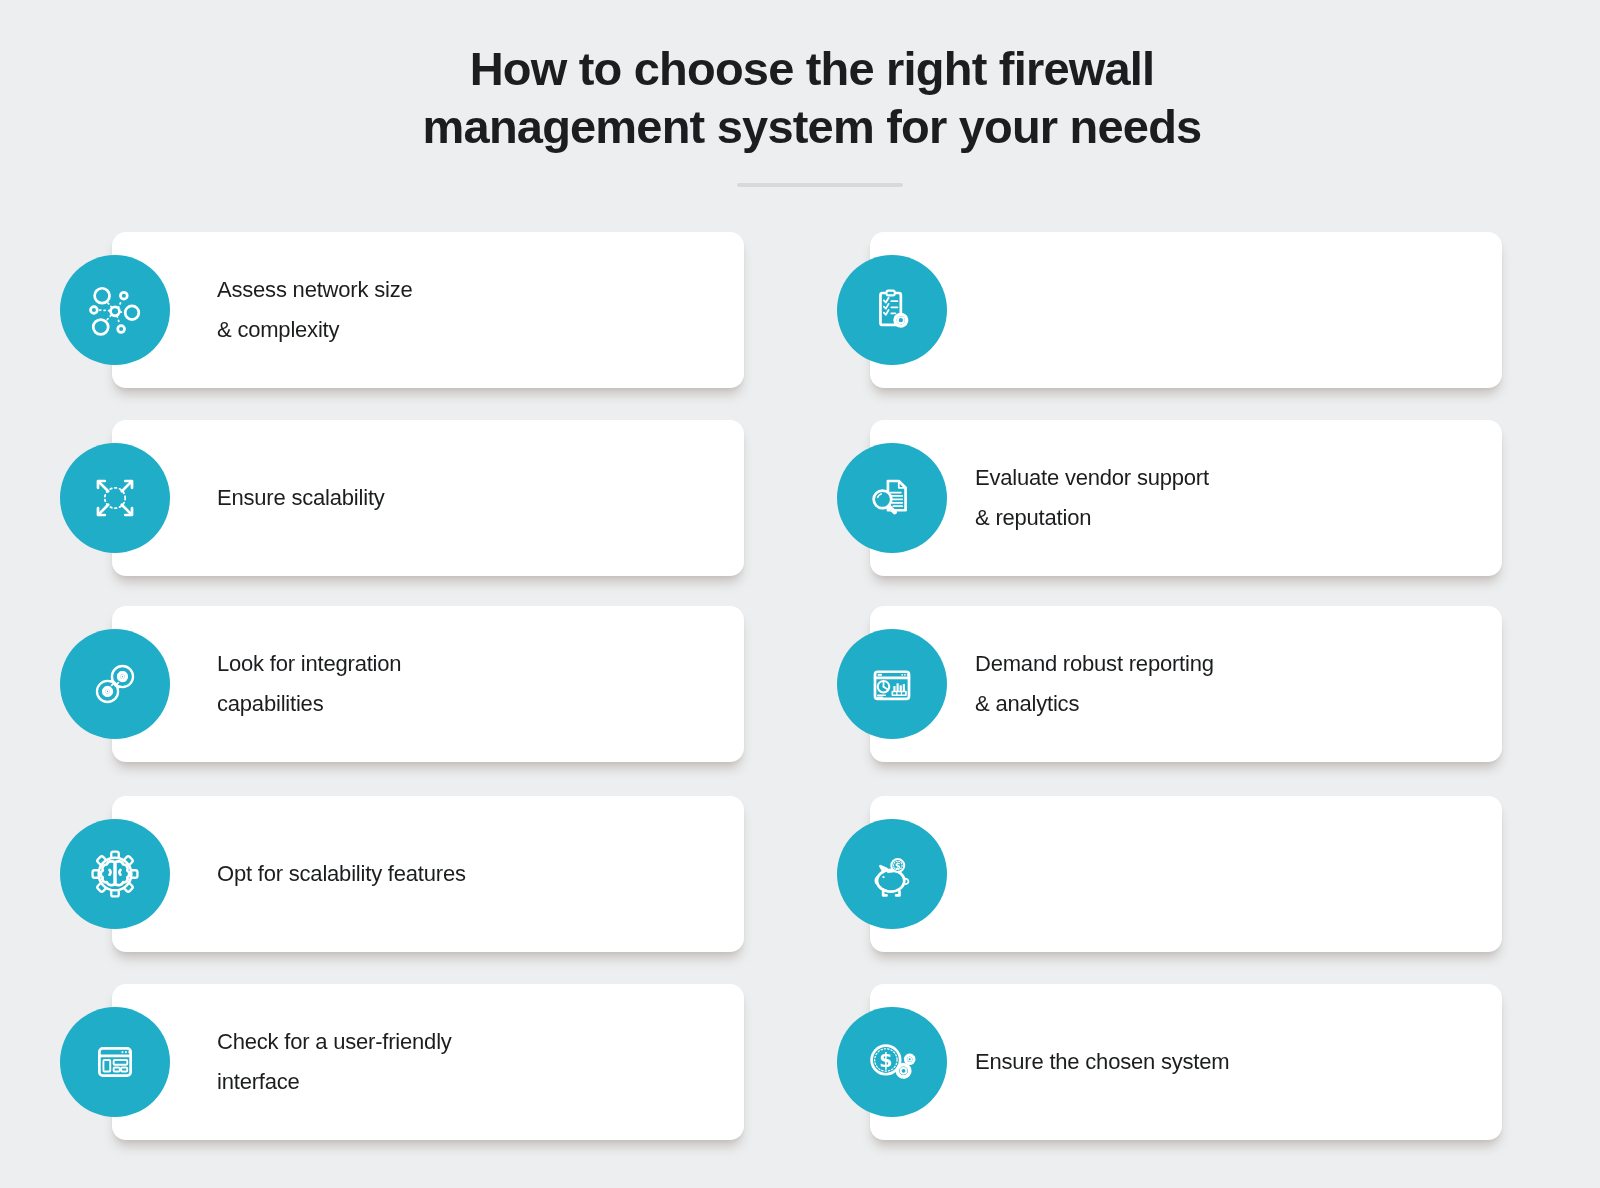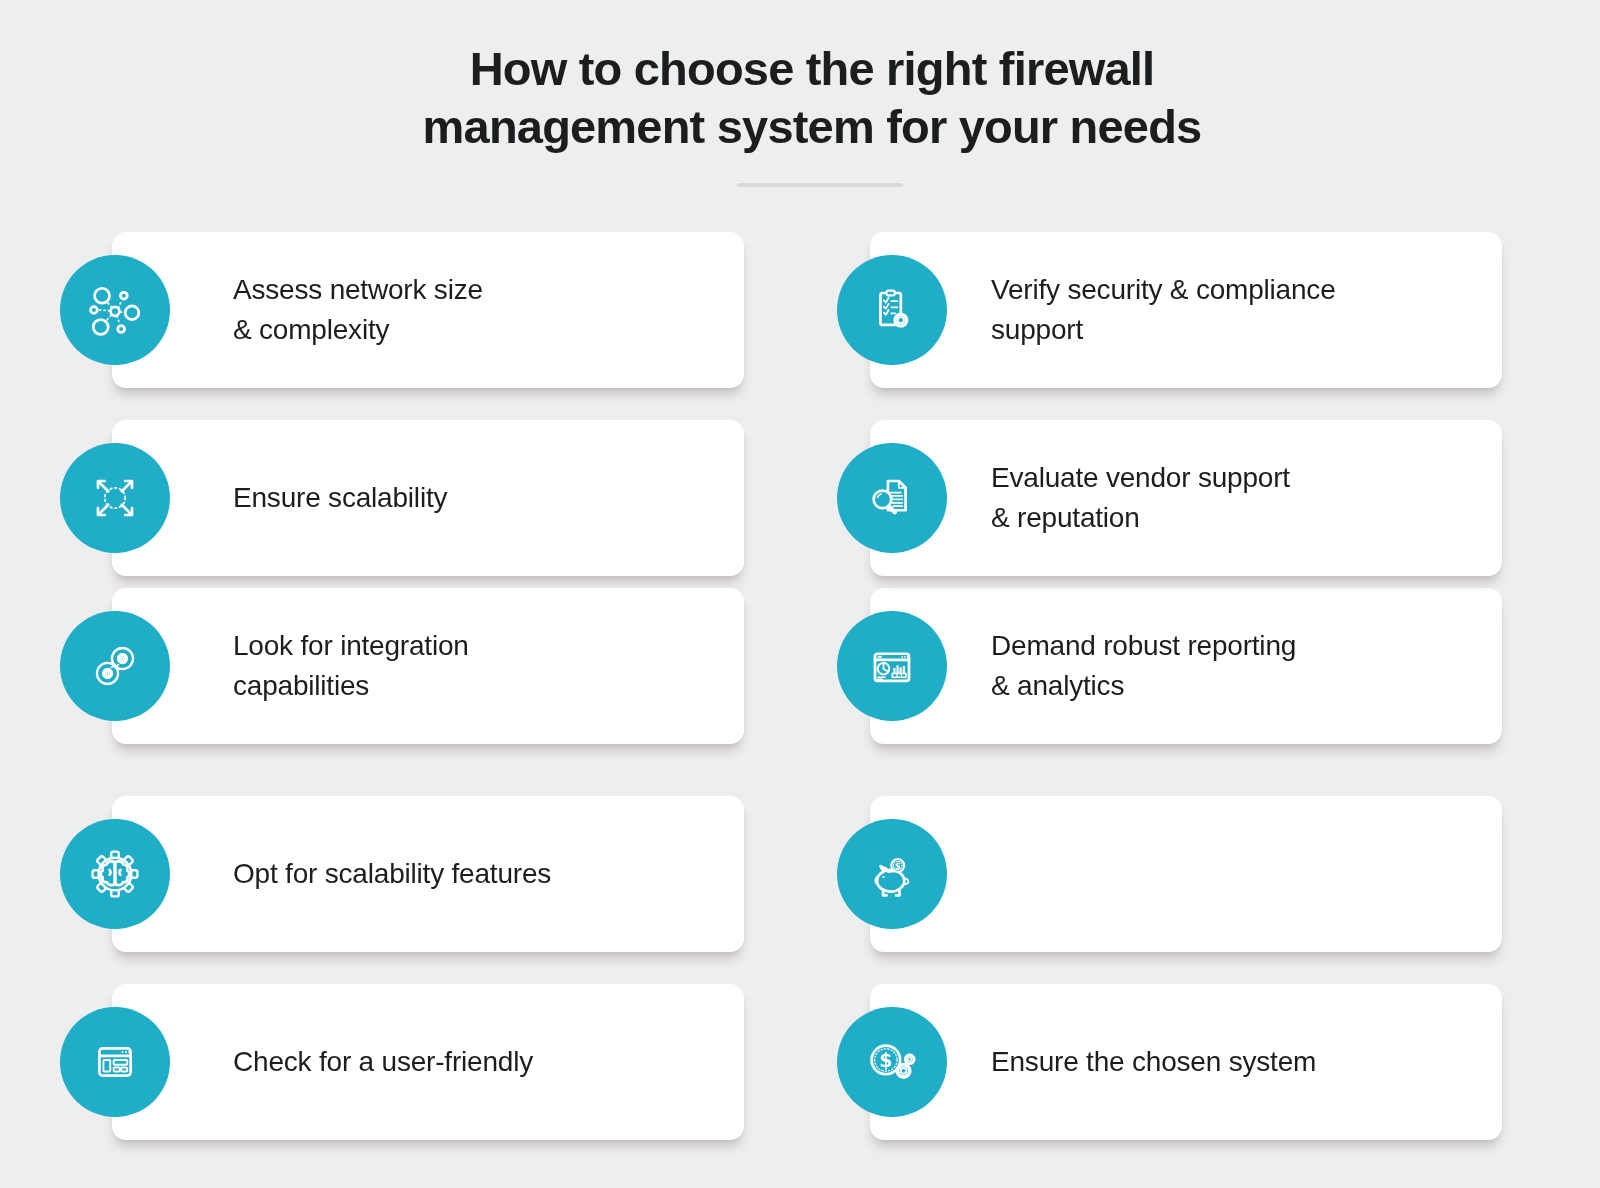--- a/index.html
+++ b/index.html
@@ -24,34 +24,33 @@
     position:absolute;top:183px;left:737px;width:166px;height:4px;
     background:var(--divider);border-radius:2px;
   }
   .card{
     position:absolute;width:632px;height:156px;background:var(--card);
     border-radius:14px;
     box-shadow:0 9px 11px -3px rgba(148,132,123,0.42), 0 2px 3px rgba(0,0,0,0.04);
   }
   .col-l{left:112px;}
   .col-r{left:870px;}
-  .r0{top:232px;} .r1{top:420px;} .r2{top:588px;} .r3{top:796px;} .r4{top:984px;}
+  .r0{top:232px;} .r1{top:420px;} .r2{top:606px;} .r3{top:796px;} .r4{top:984px;}
   .icon-circle{
     position:absolute;top:50%;transform:translateY(-50%);
     width:110px;height:110px;border-radius:50%;background:var(--accent);
     display:flex;align-items:center;justify-content:center;
   }
   .col-l .icon-circle{left:-52px;}
   .col-r .icon-circle{left:-33px;}
   .icon-circle svg{width:68px;height:68px;display:block;}
   .card-text{
     position:absolute;top:50%;transform:translateY(-50%);left:105px;
-    font-size:28px;line-height:40px;color:var(--text);letter-spacing:-0.2px;
+    font-size:22px;line-height:40px;color:var(--text);letter-spacing:-0.2px;
     white-space:nowrap;
-    margin-left:16px;
   }
   
   .stk{fill:none;stroke:#fff;stroke-width:4;stroke-linecap:round;stroke-linejoin:round;}
   .thin{stroke-width:2.6;}
   .msk{fill:var(--accent);}
   .wfill{fill:#fff;stroke:none;}
   .coin-txt{fill:#fff;stroke:none;font-family:"DejaVu Sans",sans-serif;font-weight:bold;}
 </style>
 </head>
 <body>
@@ -175,43 +174,40 @@
           <circle cx="71" cy="35.5" r="1.5" class="wfill"></circle>
           <rect x="33" y="47" width="10" height="17" rx="1.5" stroke-width="2.8"></rect>
           <rect x="48" y="47" width="20" height="7" rx="1.5" stroke-width="2.8"></rect>
           <rect x="48" y="58" width="9" height="6" rx="1.5" stroke-width="2.8"></rect>
           <rect x="59" y="58" width="9" height="6" rx="1.5" stroke-width="2.8"></rect>
         </g>
       </svg>
     </div>
     <div class="card-text">
       <div>Check for a user-friendly</div>
+      <div>interface</div>
     </div>
   </div>
 
   <div class="card col-r r0">
     <div class="icon-circle">
       <svg viewBox="0 0 100 100">
         <g class="stk" stroke-width="3.4">
           <rect x="33" y="25" width="30" height="47" rx="3"></rect>
           <rect x="42" y="21.5" width="12" height="7" rx="2.5" class="msk" stroke="#fff" stroke-width="3"></rect>
           <polyline points="38,36 41,39 45,32" class="thin"></polyline>
           <line x1="49" y1="37" x2="58" y2="37" class="thin"></line>
           <polyline points="38,45 41,48 45,41" class="thin"></polyline>
           <line x1="49" y1="46" x2="58" y2="46" class="thin"></line>
           <polyline points="38,54 41,57 45,50" class="thin"></polyline>
           <line x1="49" y1="55" x2="55" y2="55" class="thin"></line>
           <circle cx="63" cy="65" r="8.5" class="msk" stroke-width="5" stroke-dasharray="2.2 2"></circle>
           <circle cx="63" cy="65" r="4.5" class="msk" stroke-width="2.8"></circle>
         </g>
       </svg>
-    </div>
-    <div class="card-text">
-      <div>Verify security &amp; compliance</div>
-      <div>support</div>
     </div>
   </div>
 
   <div class="card col-r r2">
     <div class="icon-circle">
       <svg viewBox="0 0 100 100">
         <g class="stk" stroke-width="3.4">
           <rect x="25" y="32" width="50" height="40" rx="4"></rect>
           <line x1="25" y1="41" x2="75" y2="41"></line>
           <rect x="29" y="35" width="6" height="3" class="wfill"></rect>

